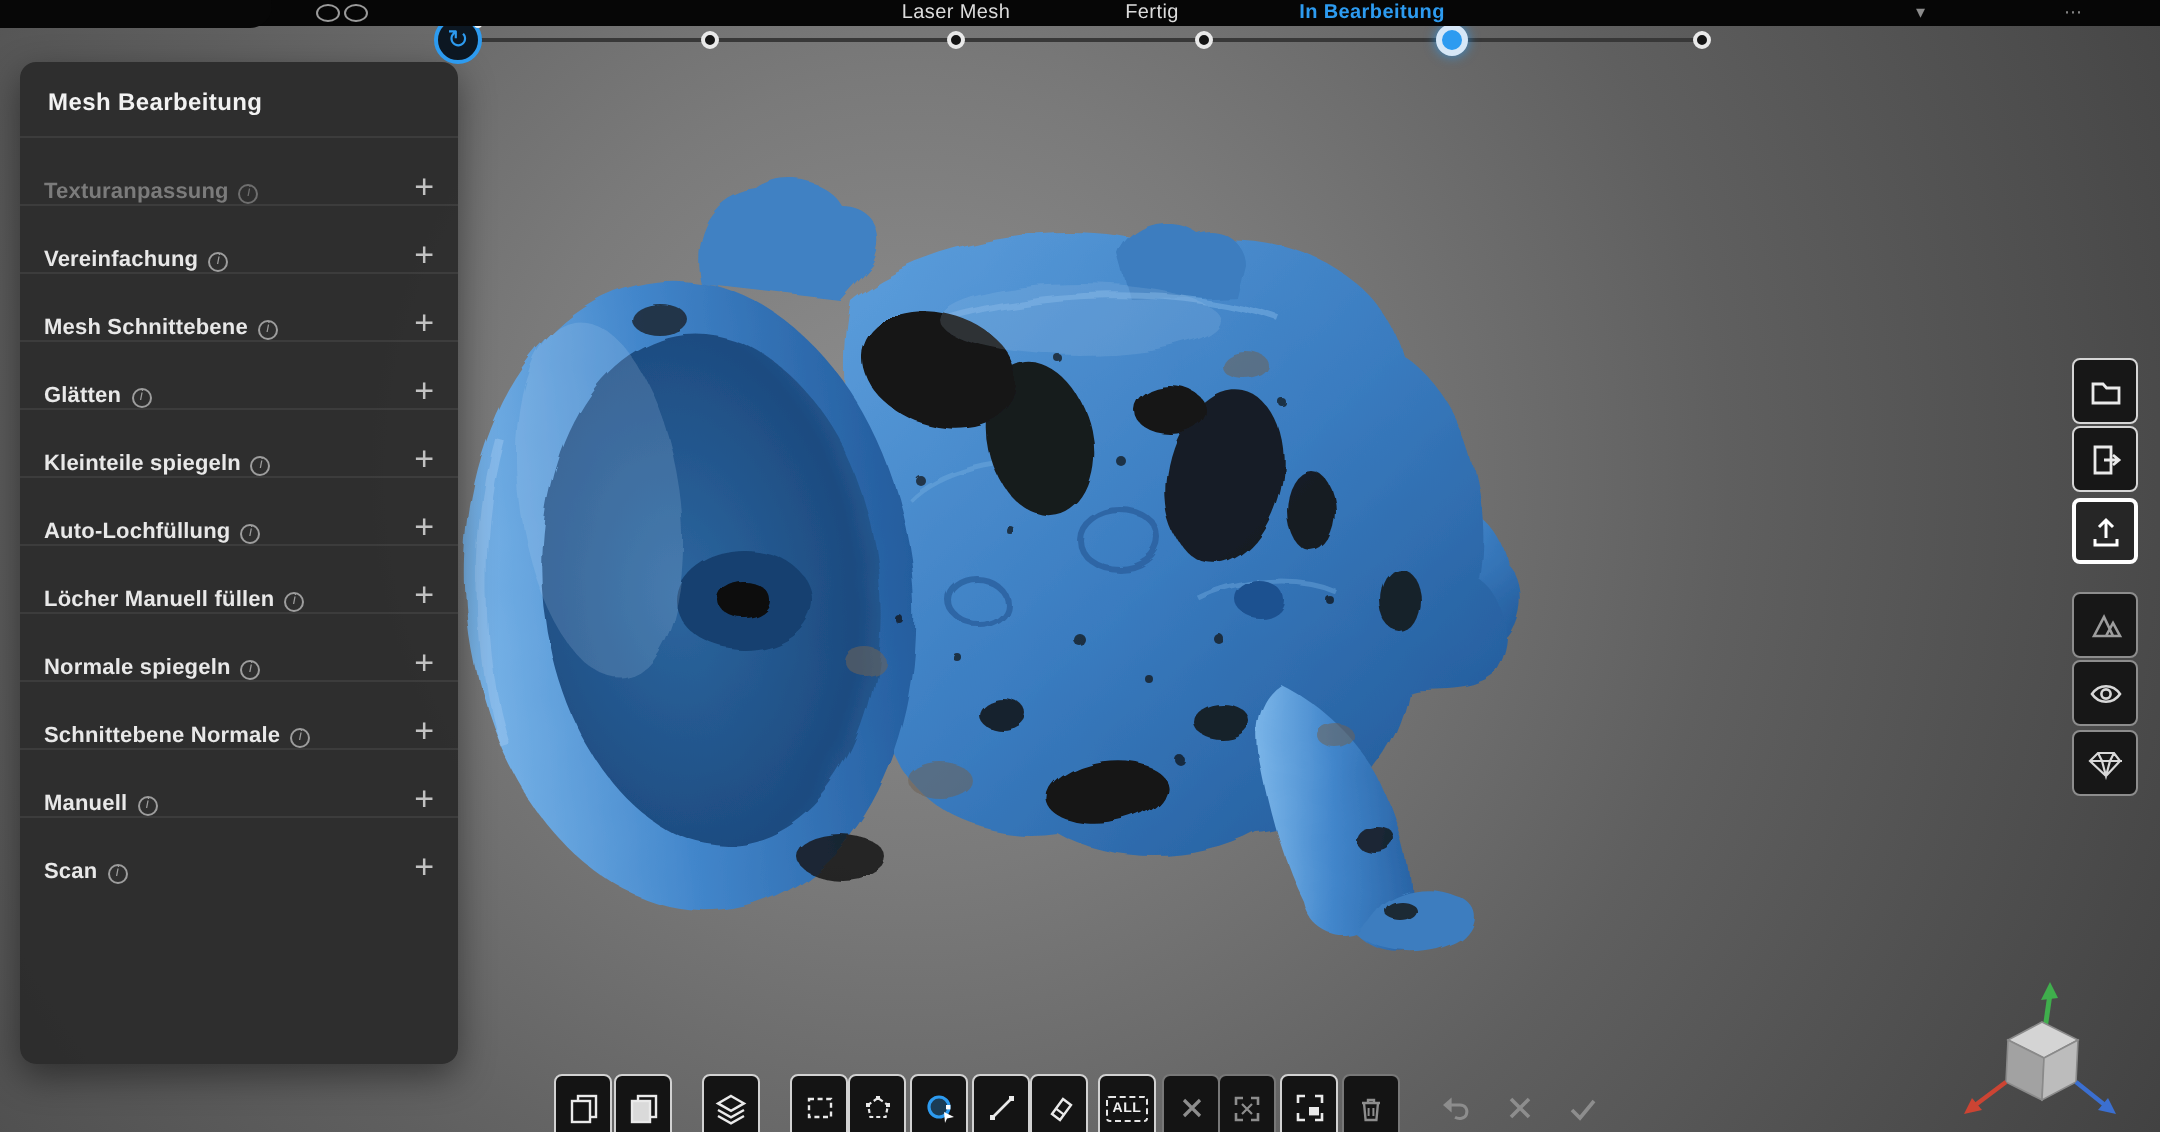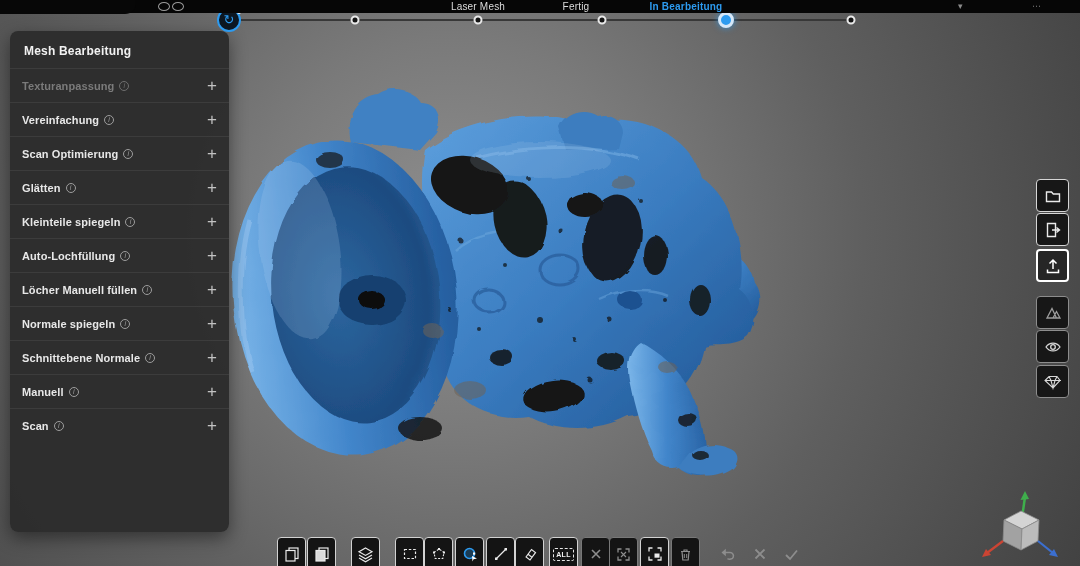--- a/index.html
+++ b/index.html
@@ -26,21 +26,21 @@
   .dot.small { width:9px; height:9px; background:#141414; border:2px solid #e9e9e9; }
   .dot.big { width:16px; height:16px; background:var(--accent); border:3px solid #d6e7f7; box-shadow:0 0 6px rgba(45,155,240,.8); }
   .sync-badge { position:absolute; left:229px; top:20px; transform:translate(-50%,-50%); width:24px; height:24px; border-radius:50%;
     background:#0c1722; border:2px solid var(--accent); color:var(--accent); font-size:13px; line-height:20px; text-align:center; pointer-events:auto; }
   .sync-dot { position:absolute; left:237px; top:10px; width:4px; height:4px; border-radius:50%; background:#f2f2f2; }
 
   
   #panel { position:absolute; left:10px; top:31px; width:219px; height:501px; background:rgba(44,44,44,.97);
     border-radius:8px; box-shadow:0 6px 18px rgba(0,0,0,.45); z-index:20; }
   .panel-title { padding:13px 14px 10px 14px; font-size:12px; font-weight:bold; color:#f2f2f2; letter-spacing:.2px; }
-  .panel-item { height:34px; display:flex; align-items:center; gap:5px; padding:0 12px; border-top:1px solid rgba(255,255,255,.07); cursor:pointer; }
+  .panel-item { height:34px; display:flex; align-items:flex-end; gap:5px; padding:0 12px; border-top:1px solid rgba(255,255,255,.07); cursor:pointer; }
   .pi-label { font-size:11px; font-weight:bold; color:#e8e8e8; letter-spacing:.1px; }
   .pi-info { width:10px; height:10px; border:1px solid #9d9d9d; border-radius:50%; color:#9d9d9d; font-size:7px; line-height:8px;
     text-align:center; font-style:italic; flex:0 0 auto; }
   .pi-plus { margin-left:auto; font-size:17px; font-weight:300; color:#c2c2c2; line-height:17px; }
   .panel-item.disabled .pi-label { color:#7b7b7b; }
   .panel-item.disabled .pi-info { border-color:#6e6e6e; color:#6e6e6e; }
 
   
   .rt-btn { position:absolute; left:1036px; width:33px; height:33px; background:#171717; border:1px solid #d6d6d6;
     border-radius:4px; display:flex; align-items:center; justify-content:center; cursor:pointer; z-index:15; }
@@ -183,21 +183,21 @@
       <span class="pi-plus">+</span>
     </div>
 
     <div class="panel-item">
       <span class="pi-label">Vereinfachung</span>
       <span class="pi-info">i</span>
       <span class="pi-plus">+</span>
     </div>
 
     <div class="panel-item">
-      <span class="pi-label">Scan Optimierung</span>
+      <span class="pi-label">Mesh Schnittebene</span>
       <span class="pi-info">i</span>
       <span class="pi-plus">+</span>
     </div>
 
     <div class="panel-item">
       <span class="pi-label">Glätten</span>
       <span class="pi-info">i</span>
       <span class="pi-plus">+</span>
     </div>
 

